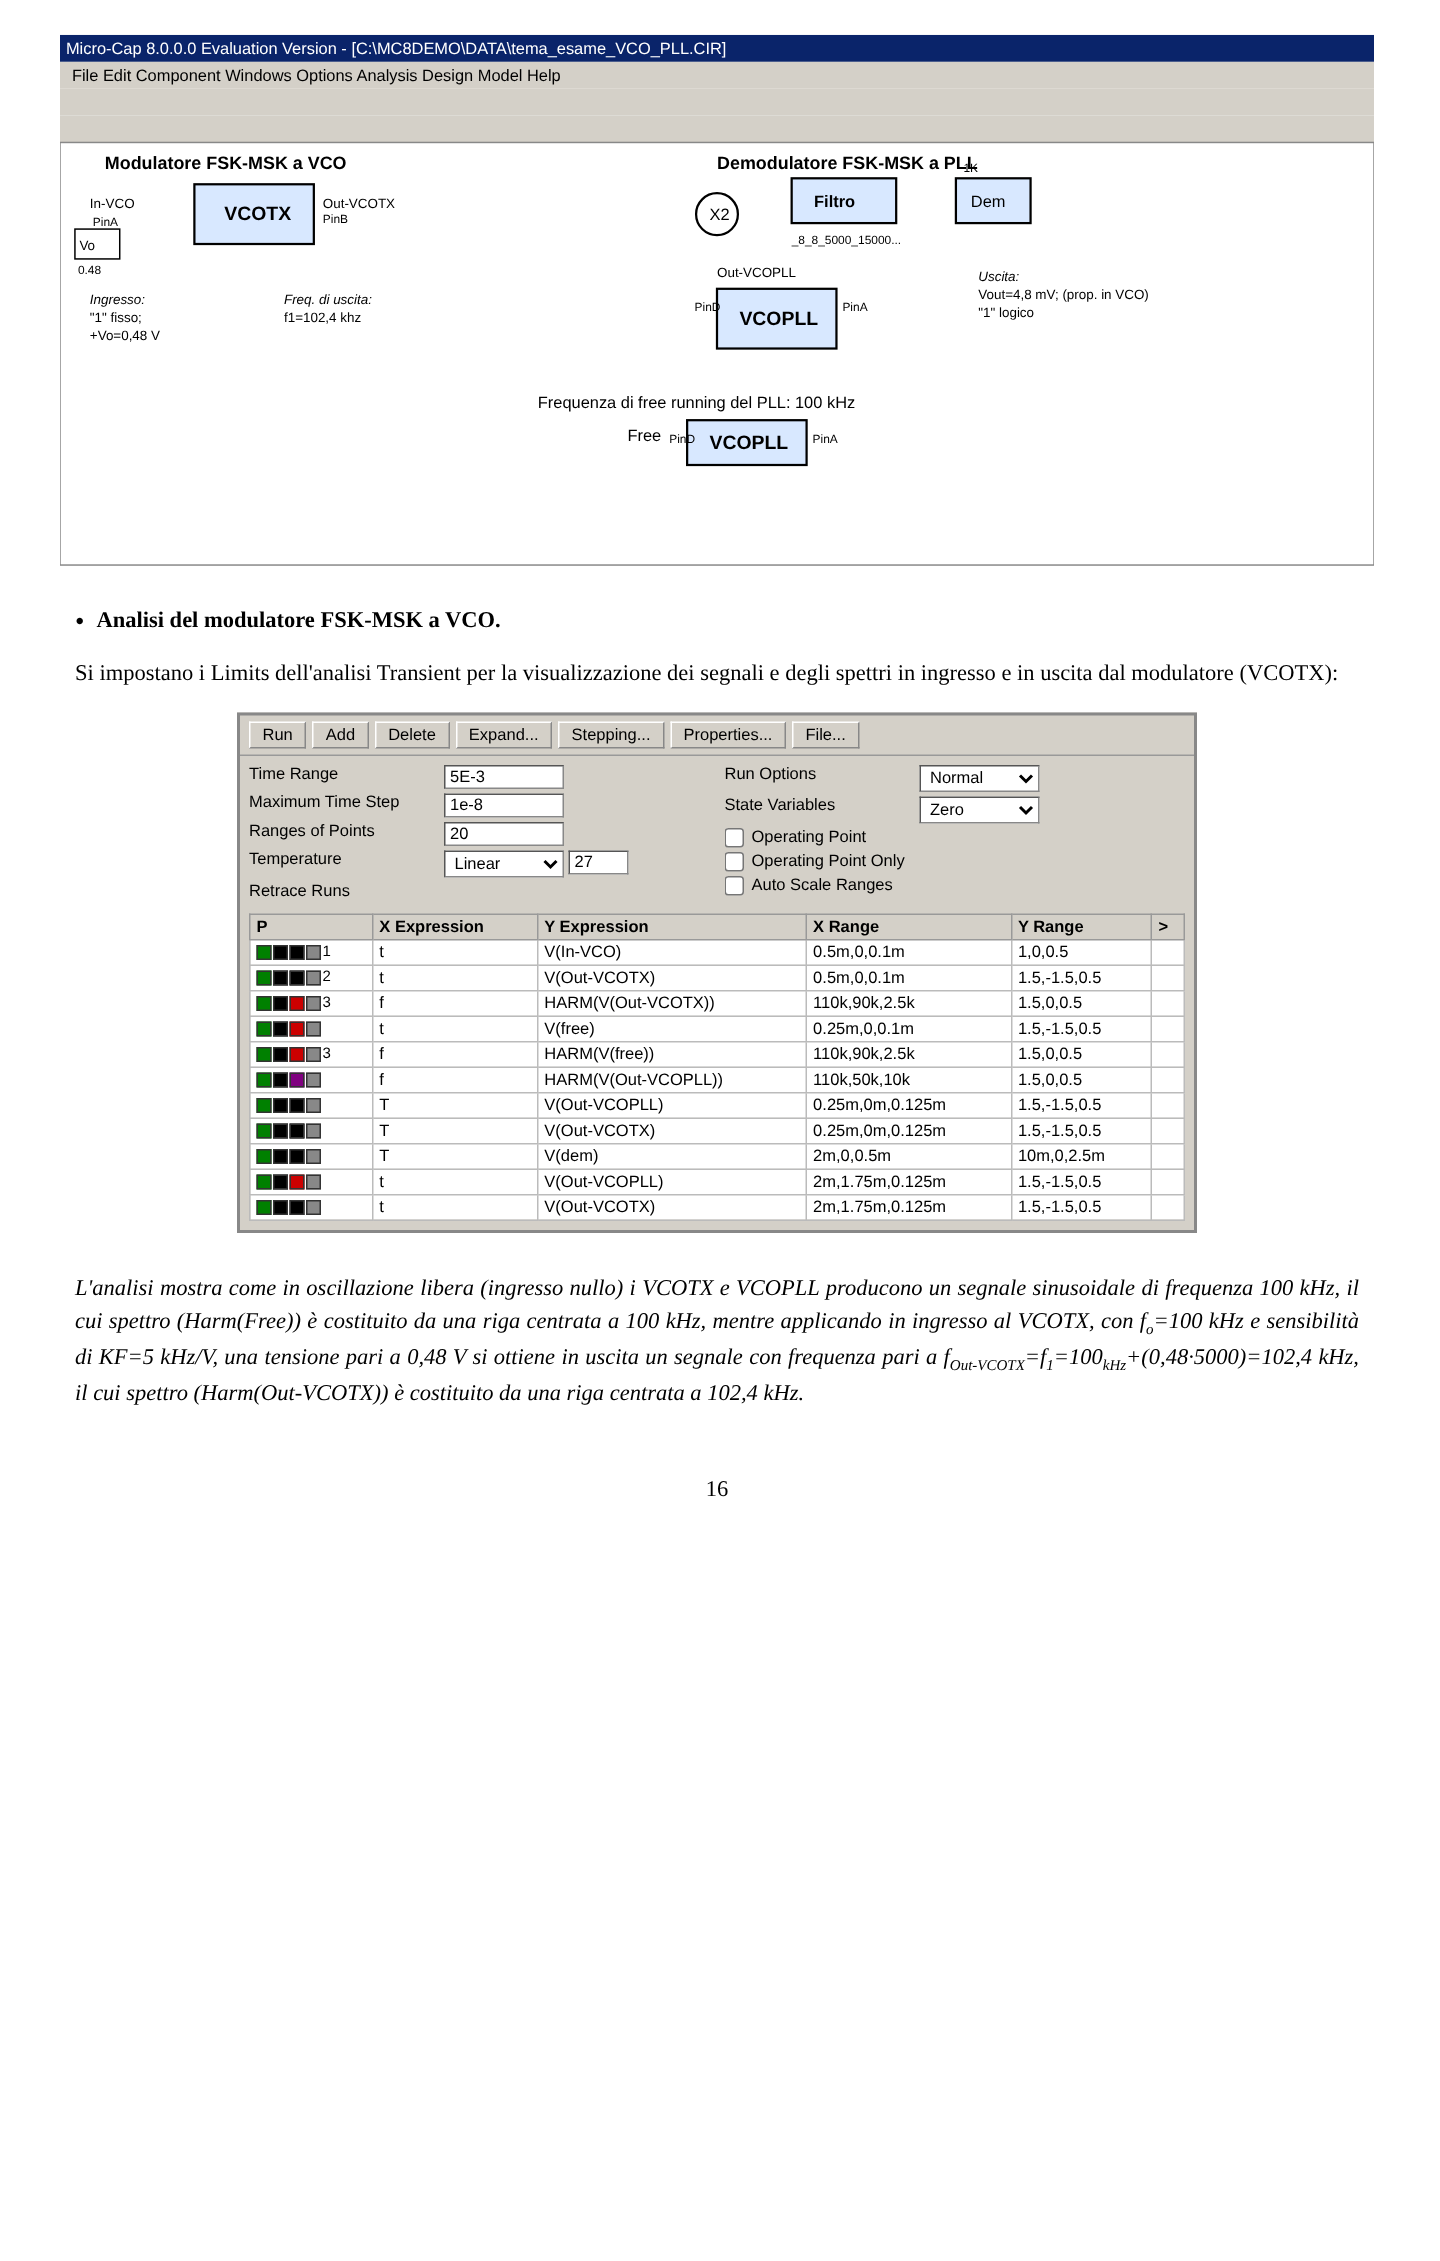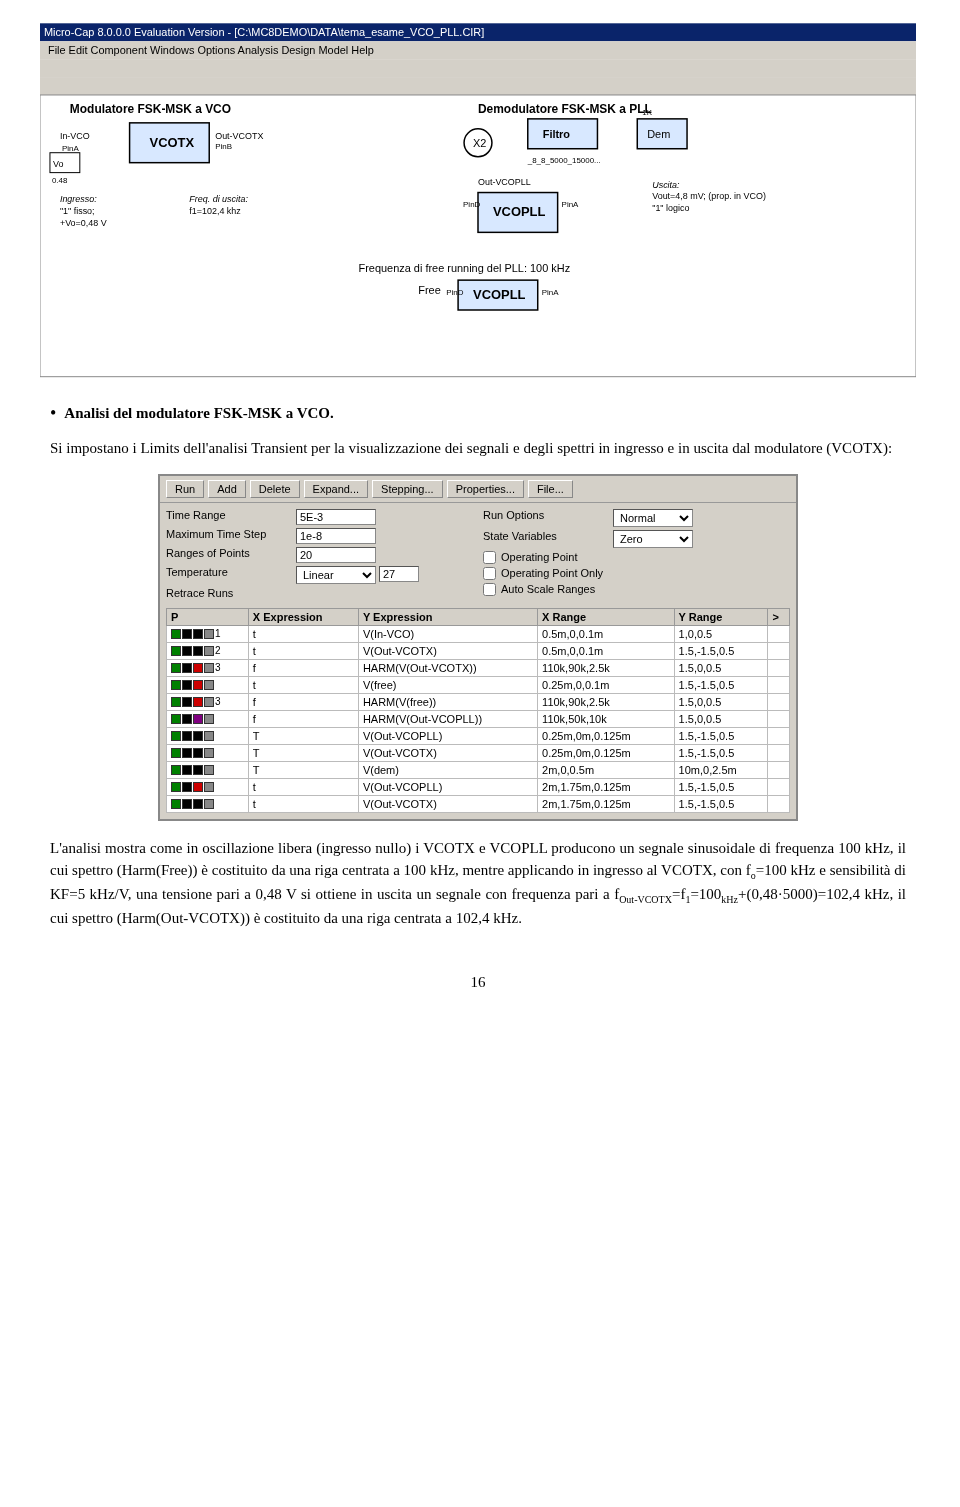--- a/index.html
+++ b/index.html
@@ -219,20 +219,22 @@
       height: 10px;
       display: inline-block;
       border: 1px solid #333;
     }
 
     
     .bottom-text {
       width: 100%;
       line-height: 1.55;
       text-align: justify;
+      margin-top: 10px;
+      font-style: italic;
     }
 
     .page-number {
       text-align: center;
       margin-top: 30px;
       font-size: 15px;
     }
 
     
     sub { font-size: 10px; }

